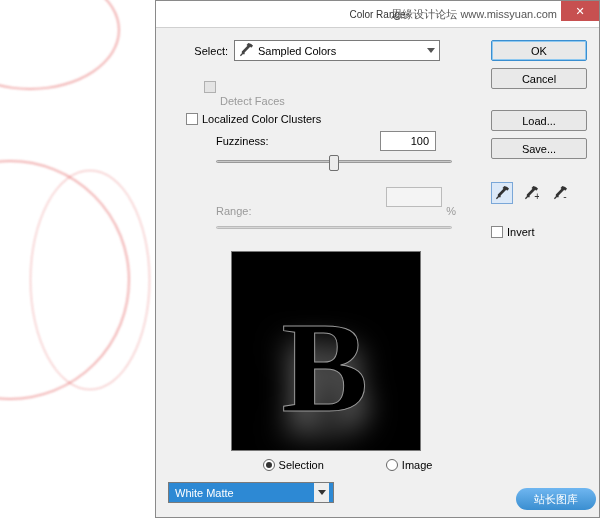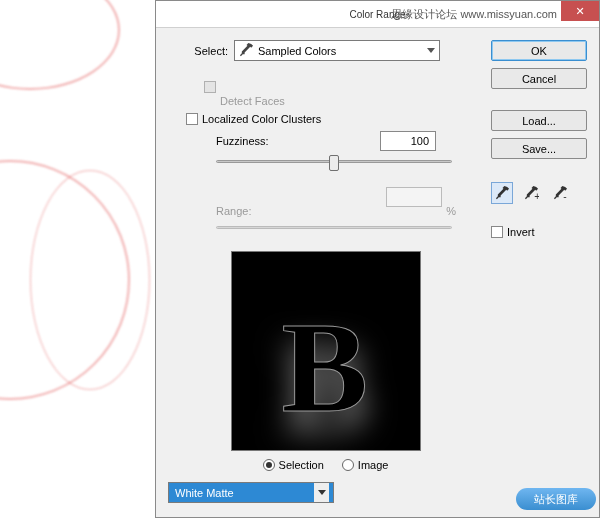--- a/index.html
+++ b/index.html
@@ -28,21 +28,21 @@
   .num-input { width: 56px; height: 20px; border: 1px solid #888; background: #fff; text-align: right; padding-right: 6px; line-height: 18px; }
   .slider { position: relative; width: 236px; height: 18px; margin-top: 2px; }
   .track { position: absolute; left: 0; right: 0; top: 7px; height: 3px; background: #c8c8c8; border: 1px solid #999; border-radius: 2px; }
   .thumb { position: absolute; top: 2px; width: 10px; height: 16px; background: #ececec; border: 1px solid #707070; border-radius: 2px; }
   .range-group { margin-left: 48px; margin-top: 6px; }
   .range-row { display: flex; align-items: center; justify-content: space-between; width: 240px; }
   .num-dis { width: 56px; height: 20px; border: 1px solid #bbb; background: #f4f4f4; }
   .preview-box { width: 190px; height: 200px; background: #000; border: 1px solid #777; margin: 14px auto 8px auto; position: relative; overflow: hidden; }
   .letter-b { position: absolute; left: 50px; top: 40px; font-size: 130px; font-family: Georgia, serif; font-weight: 700; color: #000; -webkit-text-stroke: 1px #999; text-shadow: 0 20px 30px rgba(255,255,255,0.5); }
   .radio-row { display: flex; justify-content: center; gap: 18px; margin-top: 2px; }
-  .radio { display: inline-flex; align-items: center; gap: 4px; }
+  .radio { display: inline-flex; align-items: center; gap: 4px; margin-left: 44px; }
   .r-outer { width: 12px; height: 12px; border: 1px solid #666; border-radius: 50%; display: inline-flex; align-items: center; justify-content: center; background: #fff; }
   .r-inner { width: 6px; height: 6px; background: #333; border-radius: 50%; }
   .btn { height: 21px; border: 1px solid #8a8a8a; background: #e9e9e9; display: flex; align-items: center; justify-content: center; border-radius: 2px; margin-bottom: 3px; }
   .btn.primary { border: 1px solid #3a8ed0; box-shadow: inset 0 0 0 1px #8ec8f0; }
   .eyedrops { display: flex; gap: 7px; margin-top: 16px; justify-content: flex-start; }
   .ed { width: 22px; height: 22px; display: flex; align-items: center; justify-content: center; border: 1px solid transparent; }
   .ed.active { border: 1px solid #7aa7d8; background: #dce9f8; }
   .invert-row { margin-top: 18px; display: flex; align-items: center; }
   .bottom-row { position: absolute; left: 0; bottom: 14px; width: 100%; padding: 0 12px; display: flex; align-items: center; }
   .sel-prev-lbl { width: 166px; text-align: right; padding-right: 4px; }

